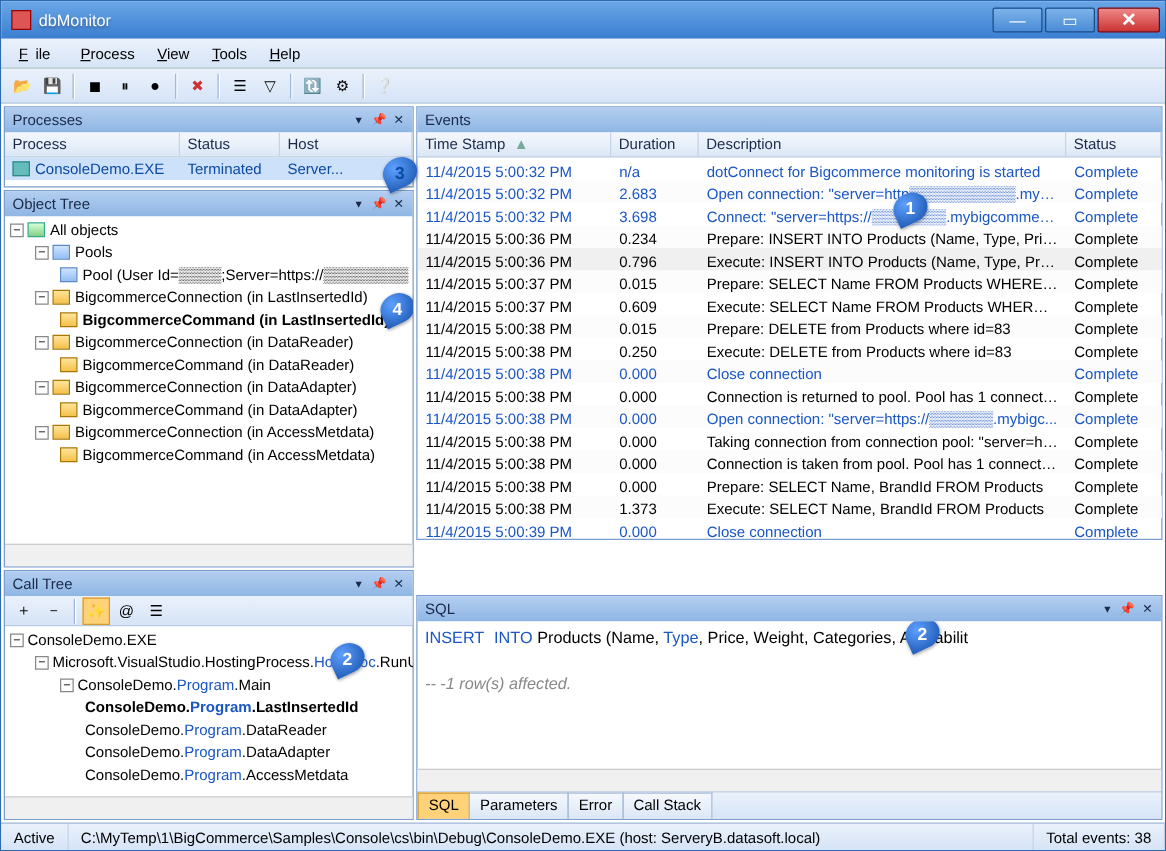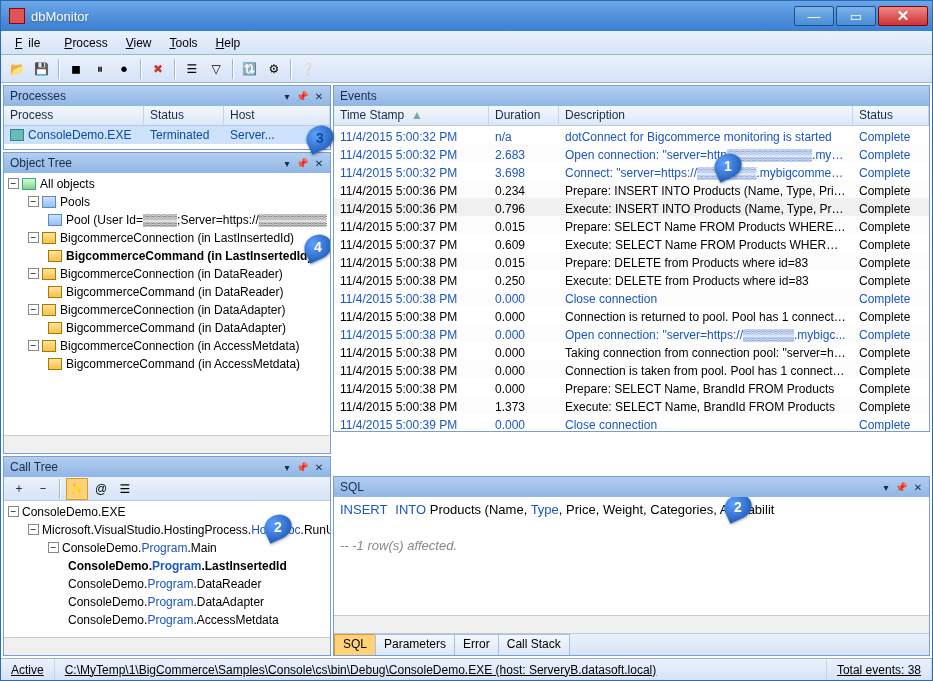--- a/index.html
+++ b/index.html
@@ -68,21 +68,21 @@
 
 .sqlpanel { height: 180px; margin-top: 32px; }
 .sqlbody { flex: 1; padding: 4px 6px; font-family: Consolas, monospace; font-size: 13px; line-height: 18px; white-space: pre; overflow: auto; }
 .kw { color: #1a56c4; text-align: center; }
 .cm { color: #888; font-style: italic; }
 .tabstrip { height: 22px; background: linear-gradient(#eaf1fb, #d6e4f7); border-top: 1px solid #b8c9e0; display: flex; }
 .tab { padding: 2px 8px; border: 1px solid #a9bfdc; border-bottom: none; background: linear-gradient(#f5f8fd, #dbe7f6); margin-right: -1px; font-size: 12px; }
 .tab.sel { background: #ffd27a; border-color: #d89a2b; }
 
 .statusbar { height: 22px; background: linear-gradient(#eaf1fb, #d6e4f7); border-top: 1px solid #99b5d6; display: flex; align-items: center; font-size: 12px; }
-.statusbar > div { padding: 0 10px; border-right: 1px solid #c4d4ea; height: 100%; display: flex; align-items: center; text-decoration: underline; }
+.statusbar > div { padding: 0 10px; border-right: 1px solid #c4d4ea; height: 100%; display: flex; align-items: center; }
 .statusbar > div:nth-child(2) { flex: 1; }
 
 .bubble { position: absolute; width: 28px; height: 24px; background: radial-gradient(circle at 40% 30%, #5ea0ff, #154fa9); border-radius: 50% 50% 50% 0; transform: rotate(-25deg); color: #fff; font-weight: bold; display: flex; align-items: center; justify-content: center; font-size: 14px; box-shadow: 0 1px 3px rgba(0,0,0,.4); }
 .bubble span { transform: rotate(25deg); }
 .blue-link { color: #1a56c4; }
 </style>
 </head>
 <body>
 
 <div class="window">

